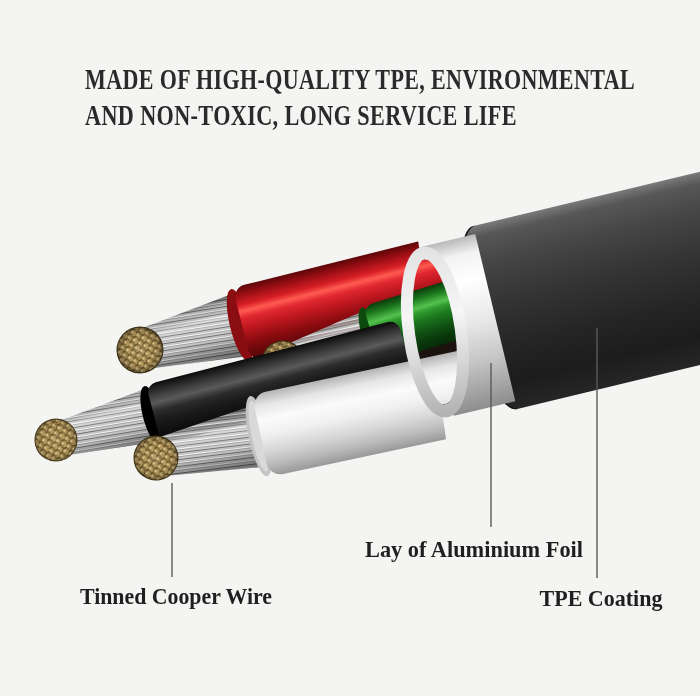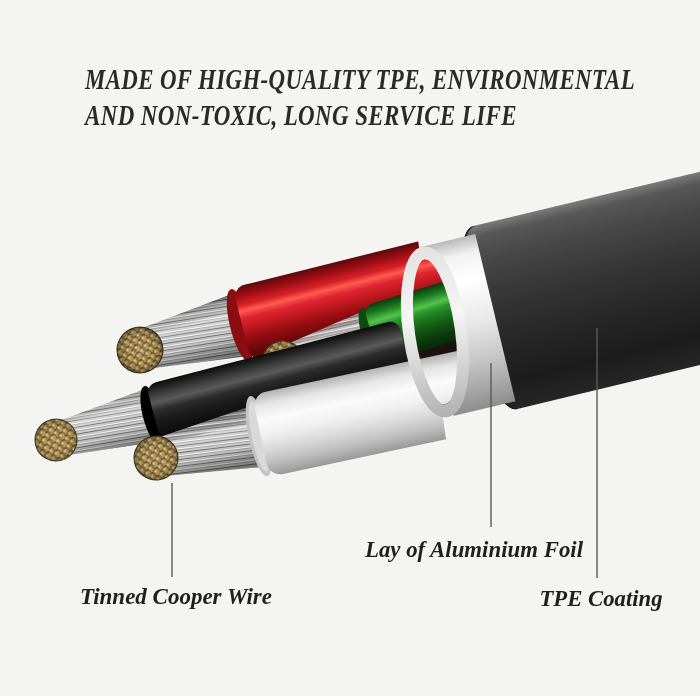--- a/index.html
+++ b/index.html
@@ -1,17 +1,17 @@
 <!DOCTYPE html>
 <html><head>
 <meta charset="utf-8">
 <style>
   html,body{margin:0;padding:0;background:#ffffff;}
   .stage{position:relative;width:700px;height:696px;overflow:hidden;
-         font-family:"Liberation Serif", serif;font-style:italic;}
+         font-family:"Liberation Serif", serif;}
   svg{display:block;}
   text{font-family:"Liberation Serif", serif;}
   .title-text{font-weight:bold;letter-spacing:0.5px;}
   .callout-text{font-weight:bold;}
 </style>
 </head>
 <body>
 
 <div class="stage">
 <svg width="700" height="700" viewBox="0 0 700 700" role="img">

